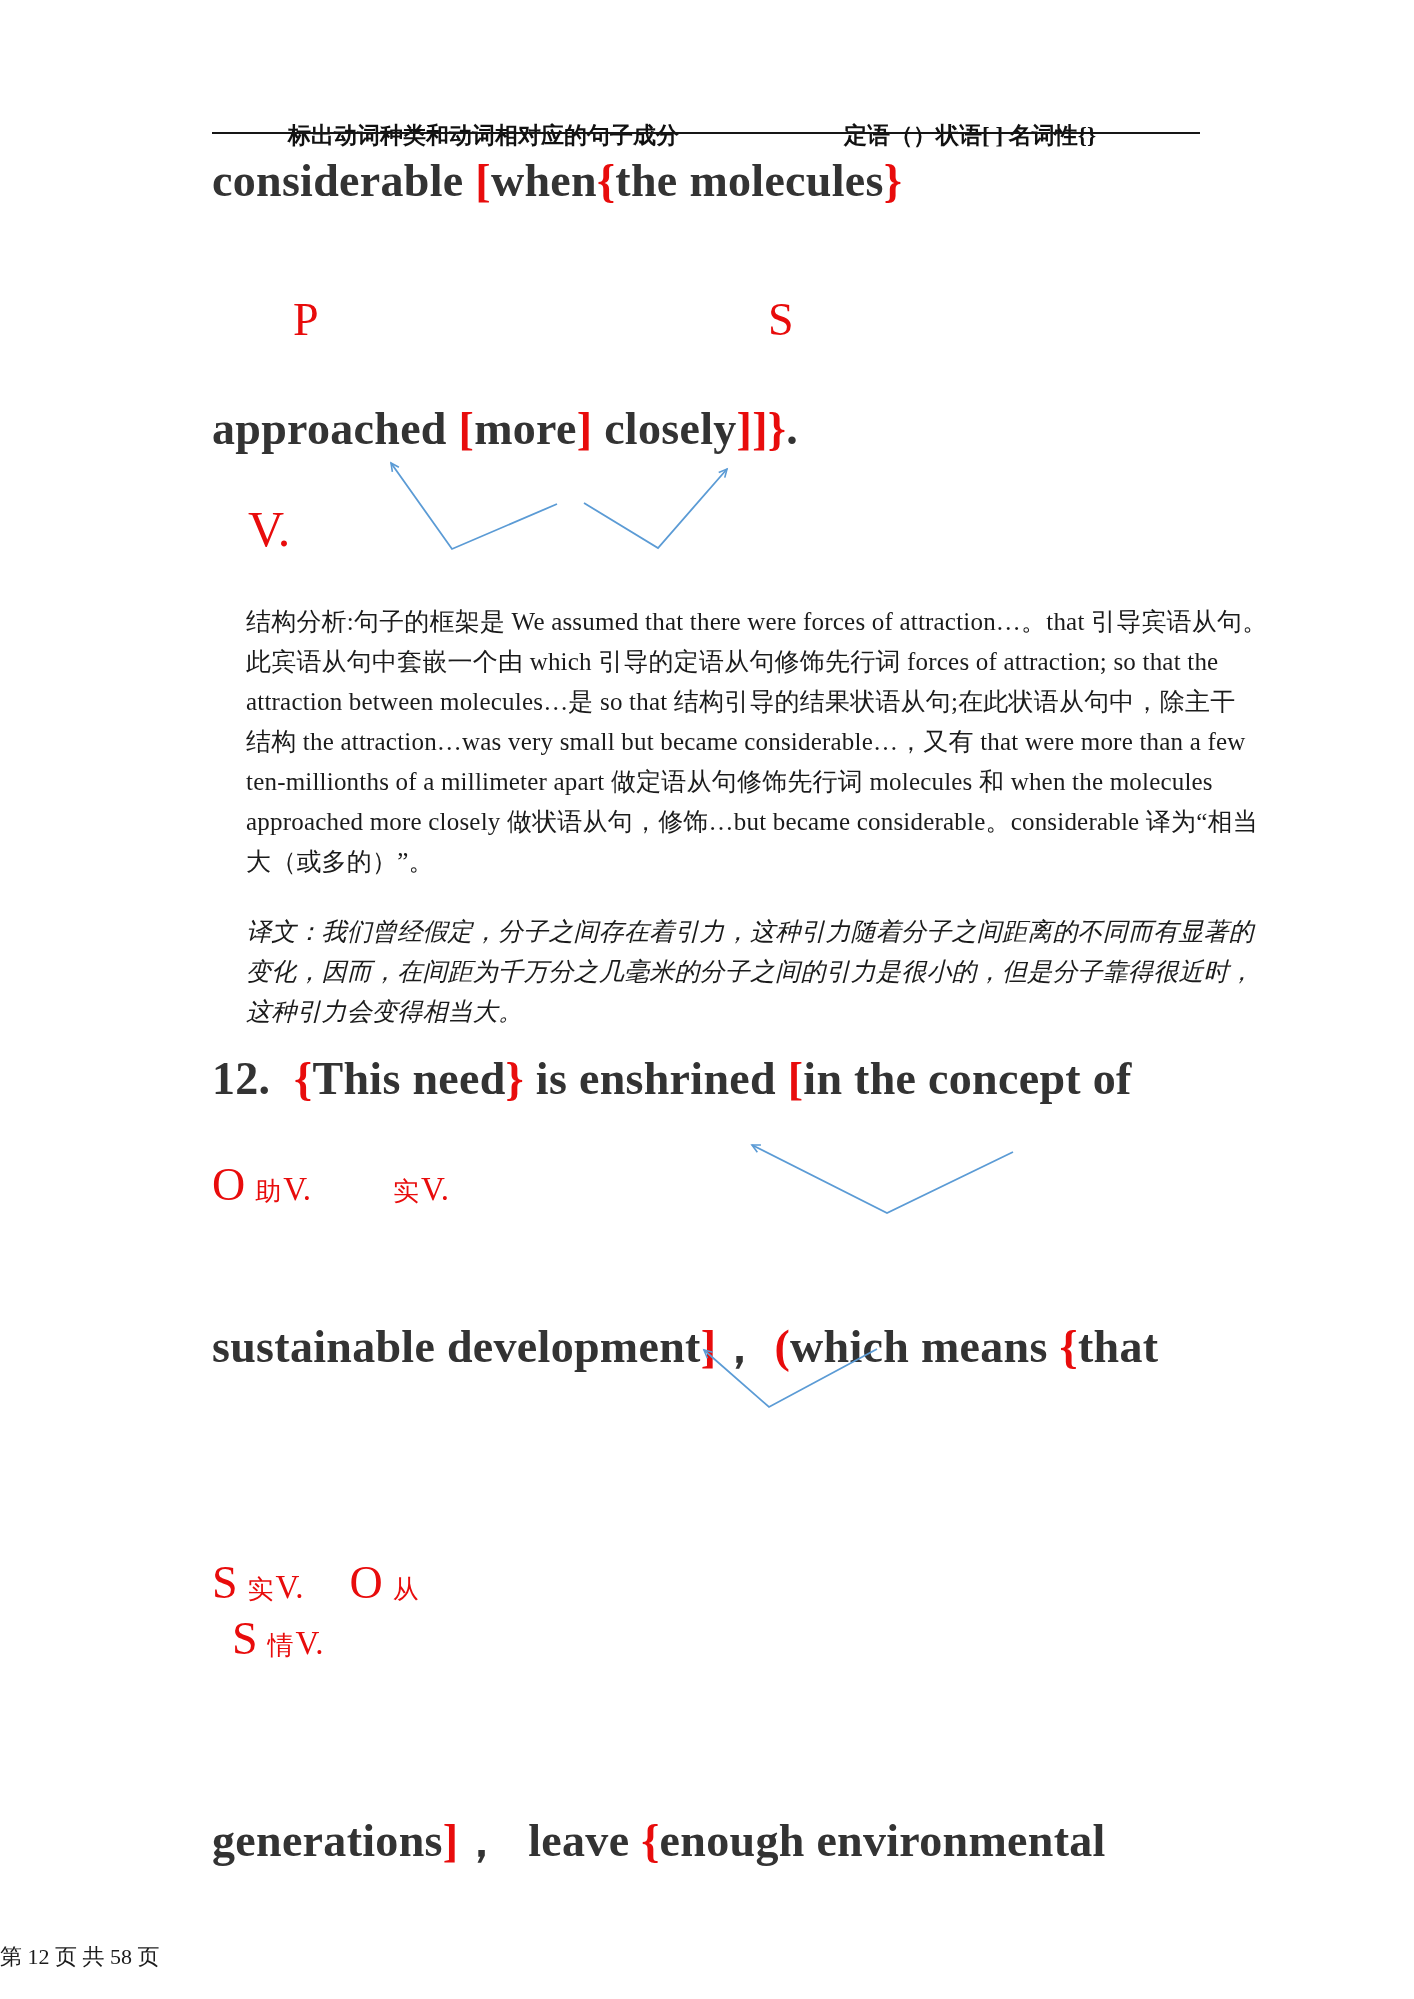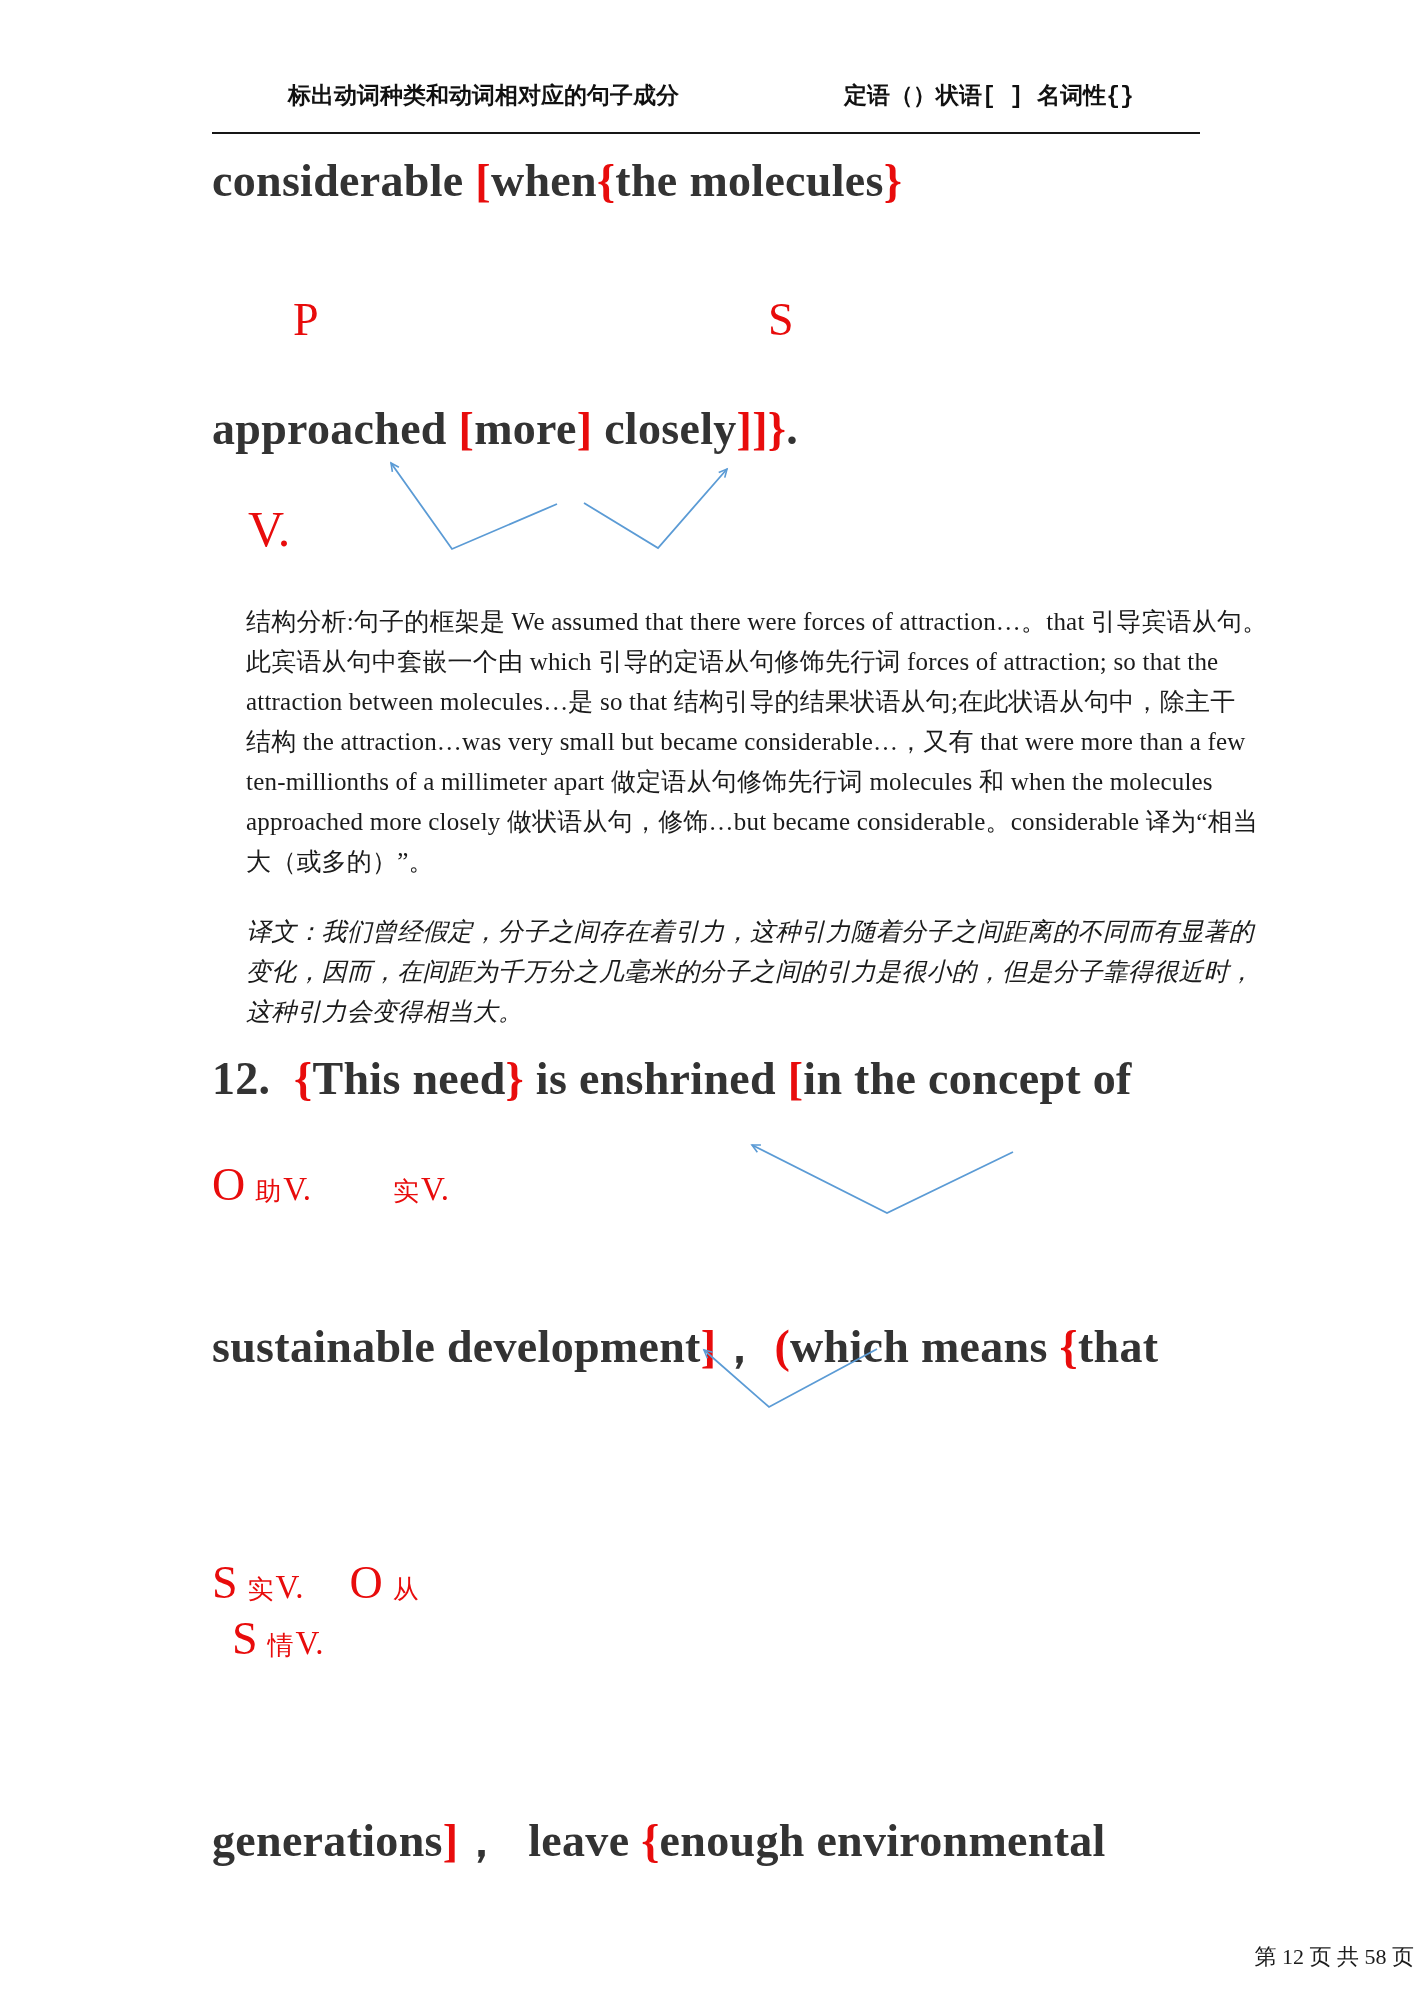--- a/index.html
+++ b/index.html
@@ -4,22 +4,23 @@
 <style>
   html,body{margin:0;padding:0;background:#ffffff;}
   .page{
     position:relative;width:1414px;height:1999px;background:#fff;overflow:hidden;
     font-family:"Liberation Serif","DejaVu Serif",serif;
   }
   .abs{position:absolute;}
   
   .hdr{
     font-weight:bold;font-size:23px;color:#111;
-    font-family:Liberation Mono, monospace;
+    font-family:Liberation Serif, serif;
     white-space:pre;
+    margin-top:40px;
   }
   .rule{position:absolute;left:212px;top:132px;width:988px;height:2px;background:#161616;}
   
   .bigline{
     position:absolute;left:212px;font-size:46px;line-height:1.35;
     white-space:pre;color:var(--text,#333);letter-spacing:0.3px;font-weight:bold;
   }
   .s-k{color:var(--text,#333);}
   .s-r{color:var(--red,#e80c0c);}
   
@@ -30,21 +31,21 @@
   .s-gap{display:inline-block;width:72px;}
   .s-gap2{display:inline-block;width:46px;}
   .lab-single{position:absolute;color:var(--red,#e80c0c);font-size:46px;white-space:pre;}
   
   .para{
     position:absolute;left:212px;width:1030px;font-size:25px;line-height:40px;
     color:var(--para,#1b1b1b);white-space:pre;letter-spacing:0.2px;margin-left:34px;
   }
   
   .footer{
-    position:absolute;left:16px;right:0;top:1942px;text-align:right;
+    position:absolute;left:0;right:0;top:1942px;text-align:left;
     font-size:22px;color:#1b1b1b;white-space:pre;
   }
   svg.conn{position:absolute;overflow:visible;}
 </style>
 </head>
 <body>
 
 <div class="page">
 
   <span class="abs hdr" style="left:288px;top:80px;">标出动词种类和动词相对应的句子成分</span>

